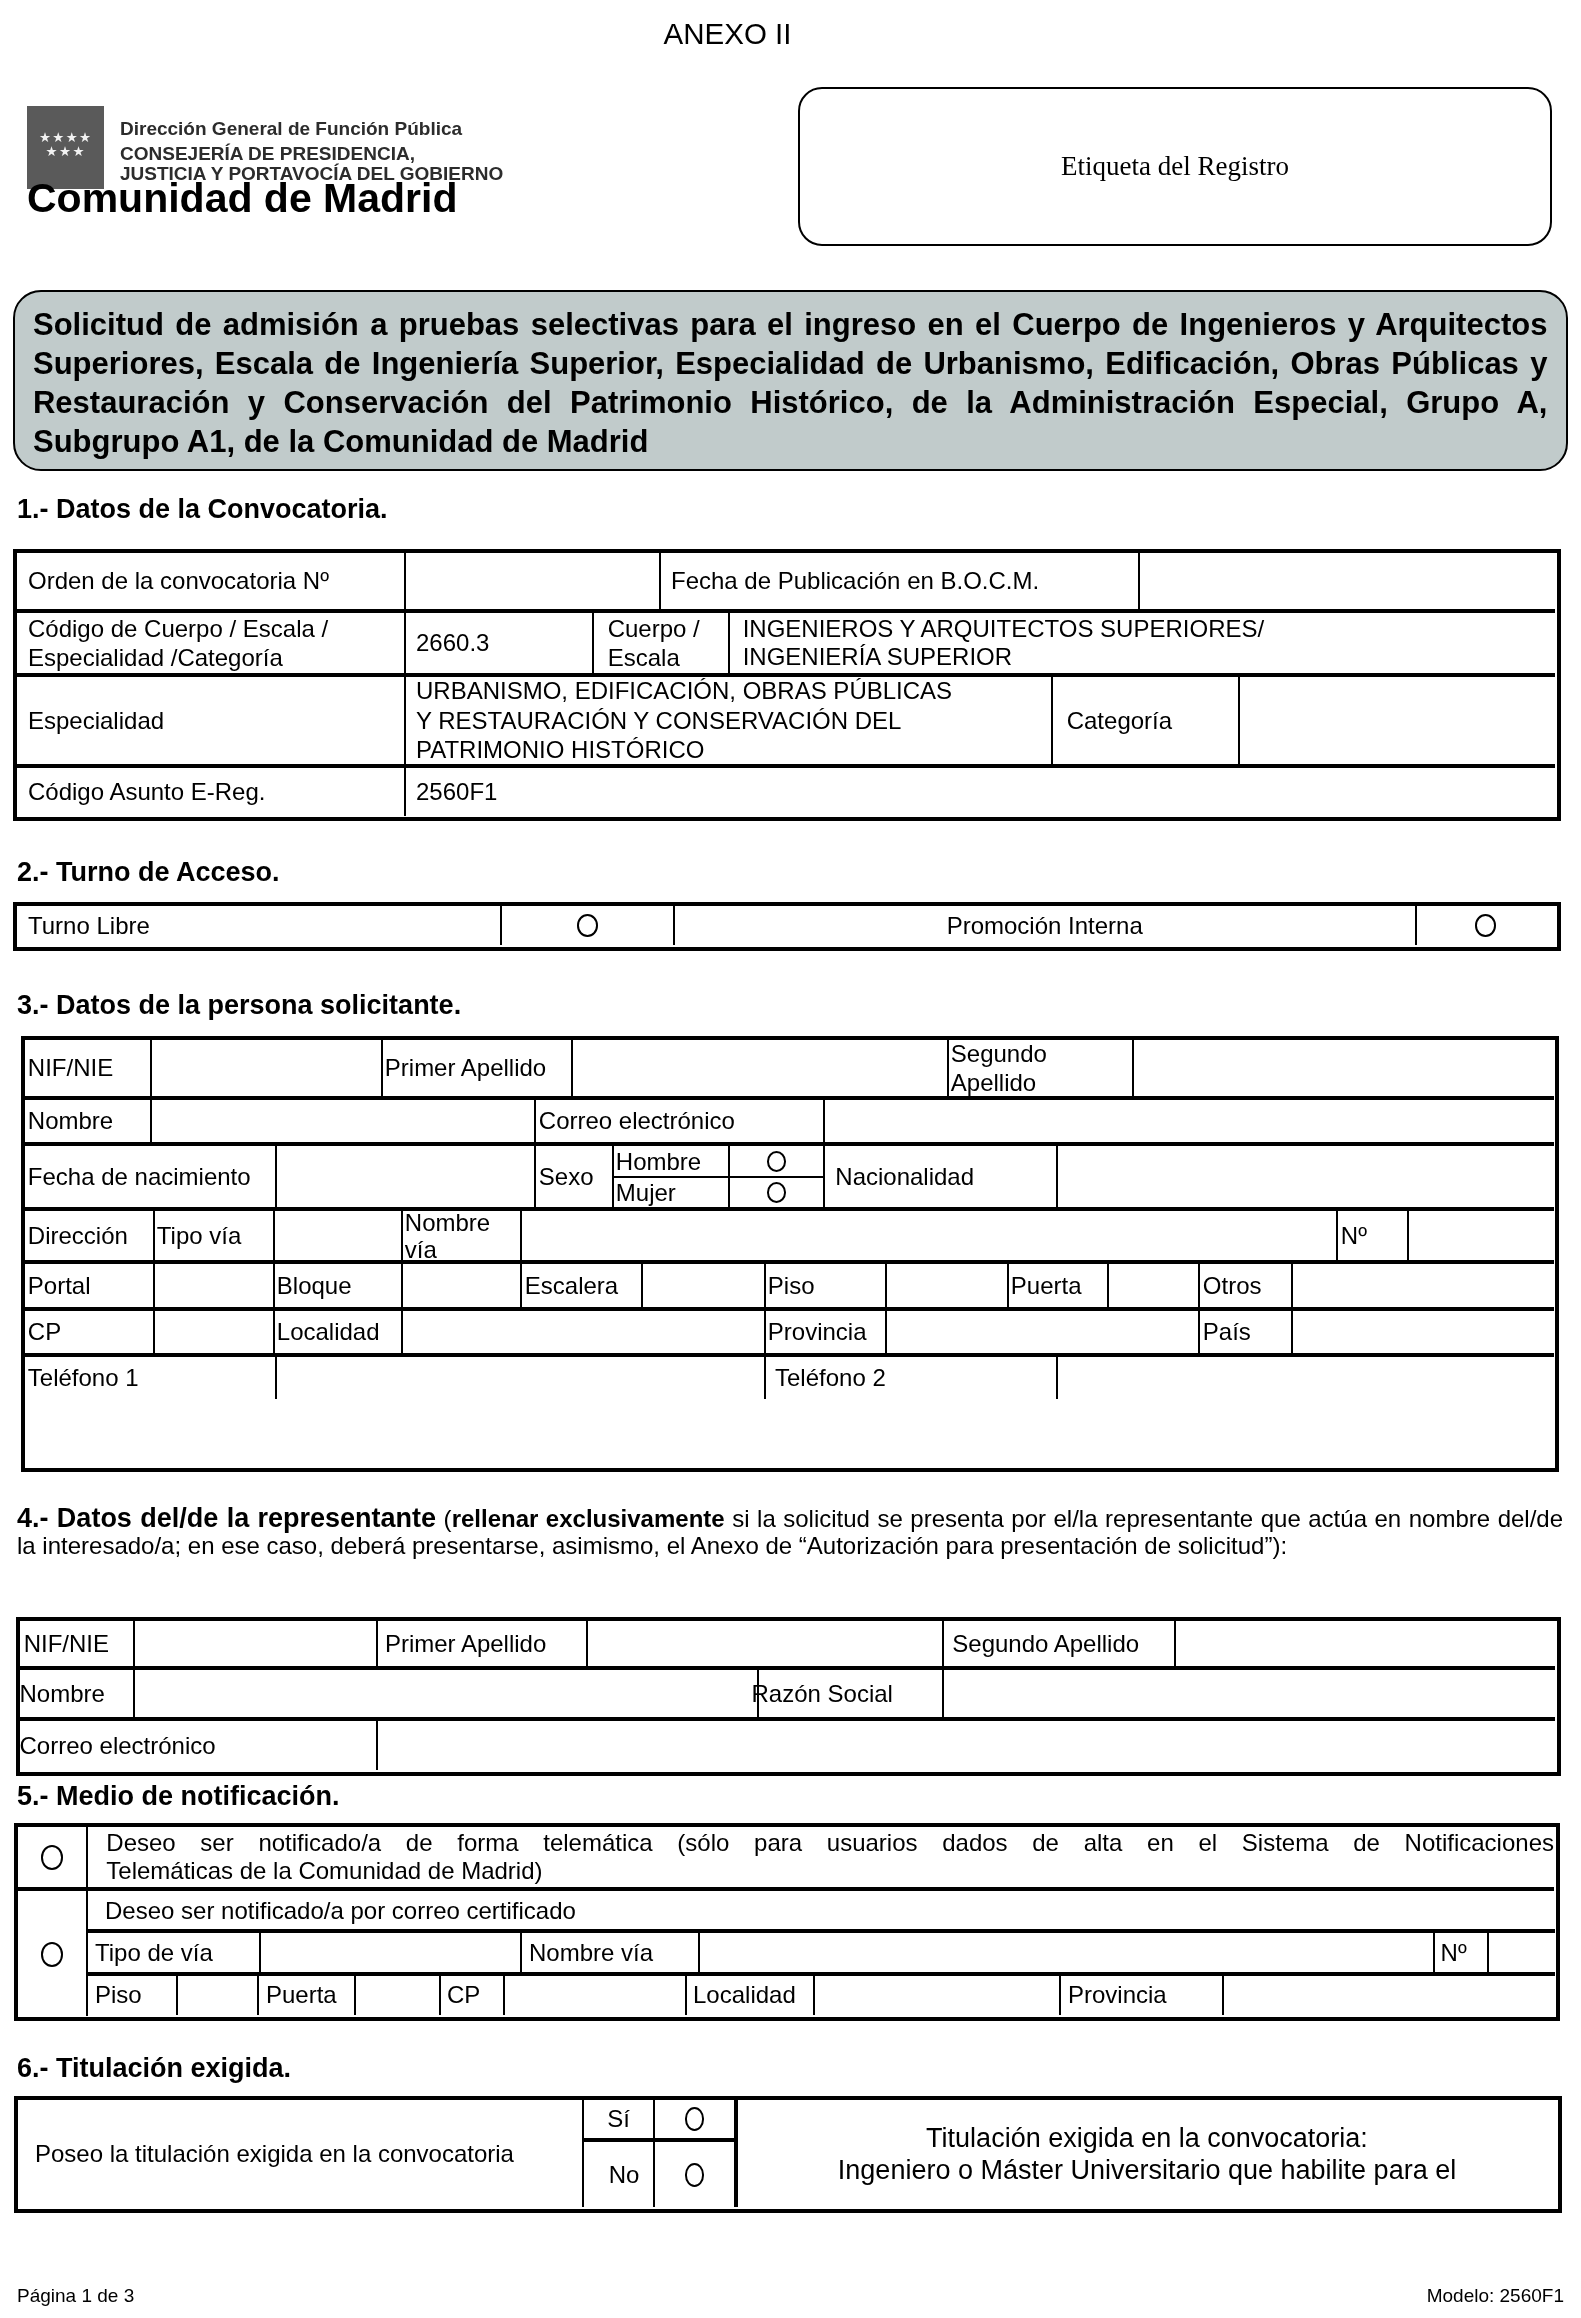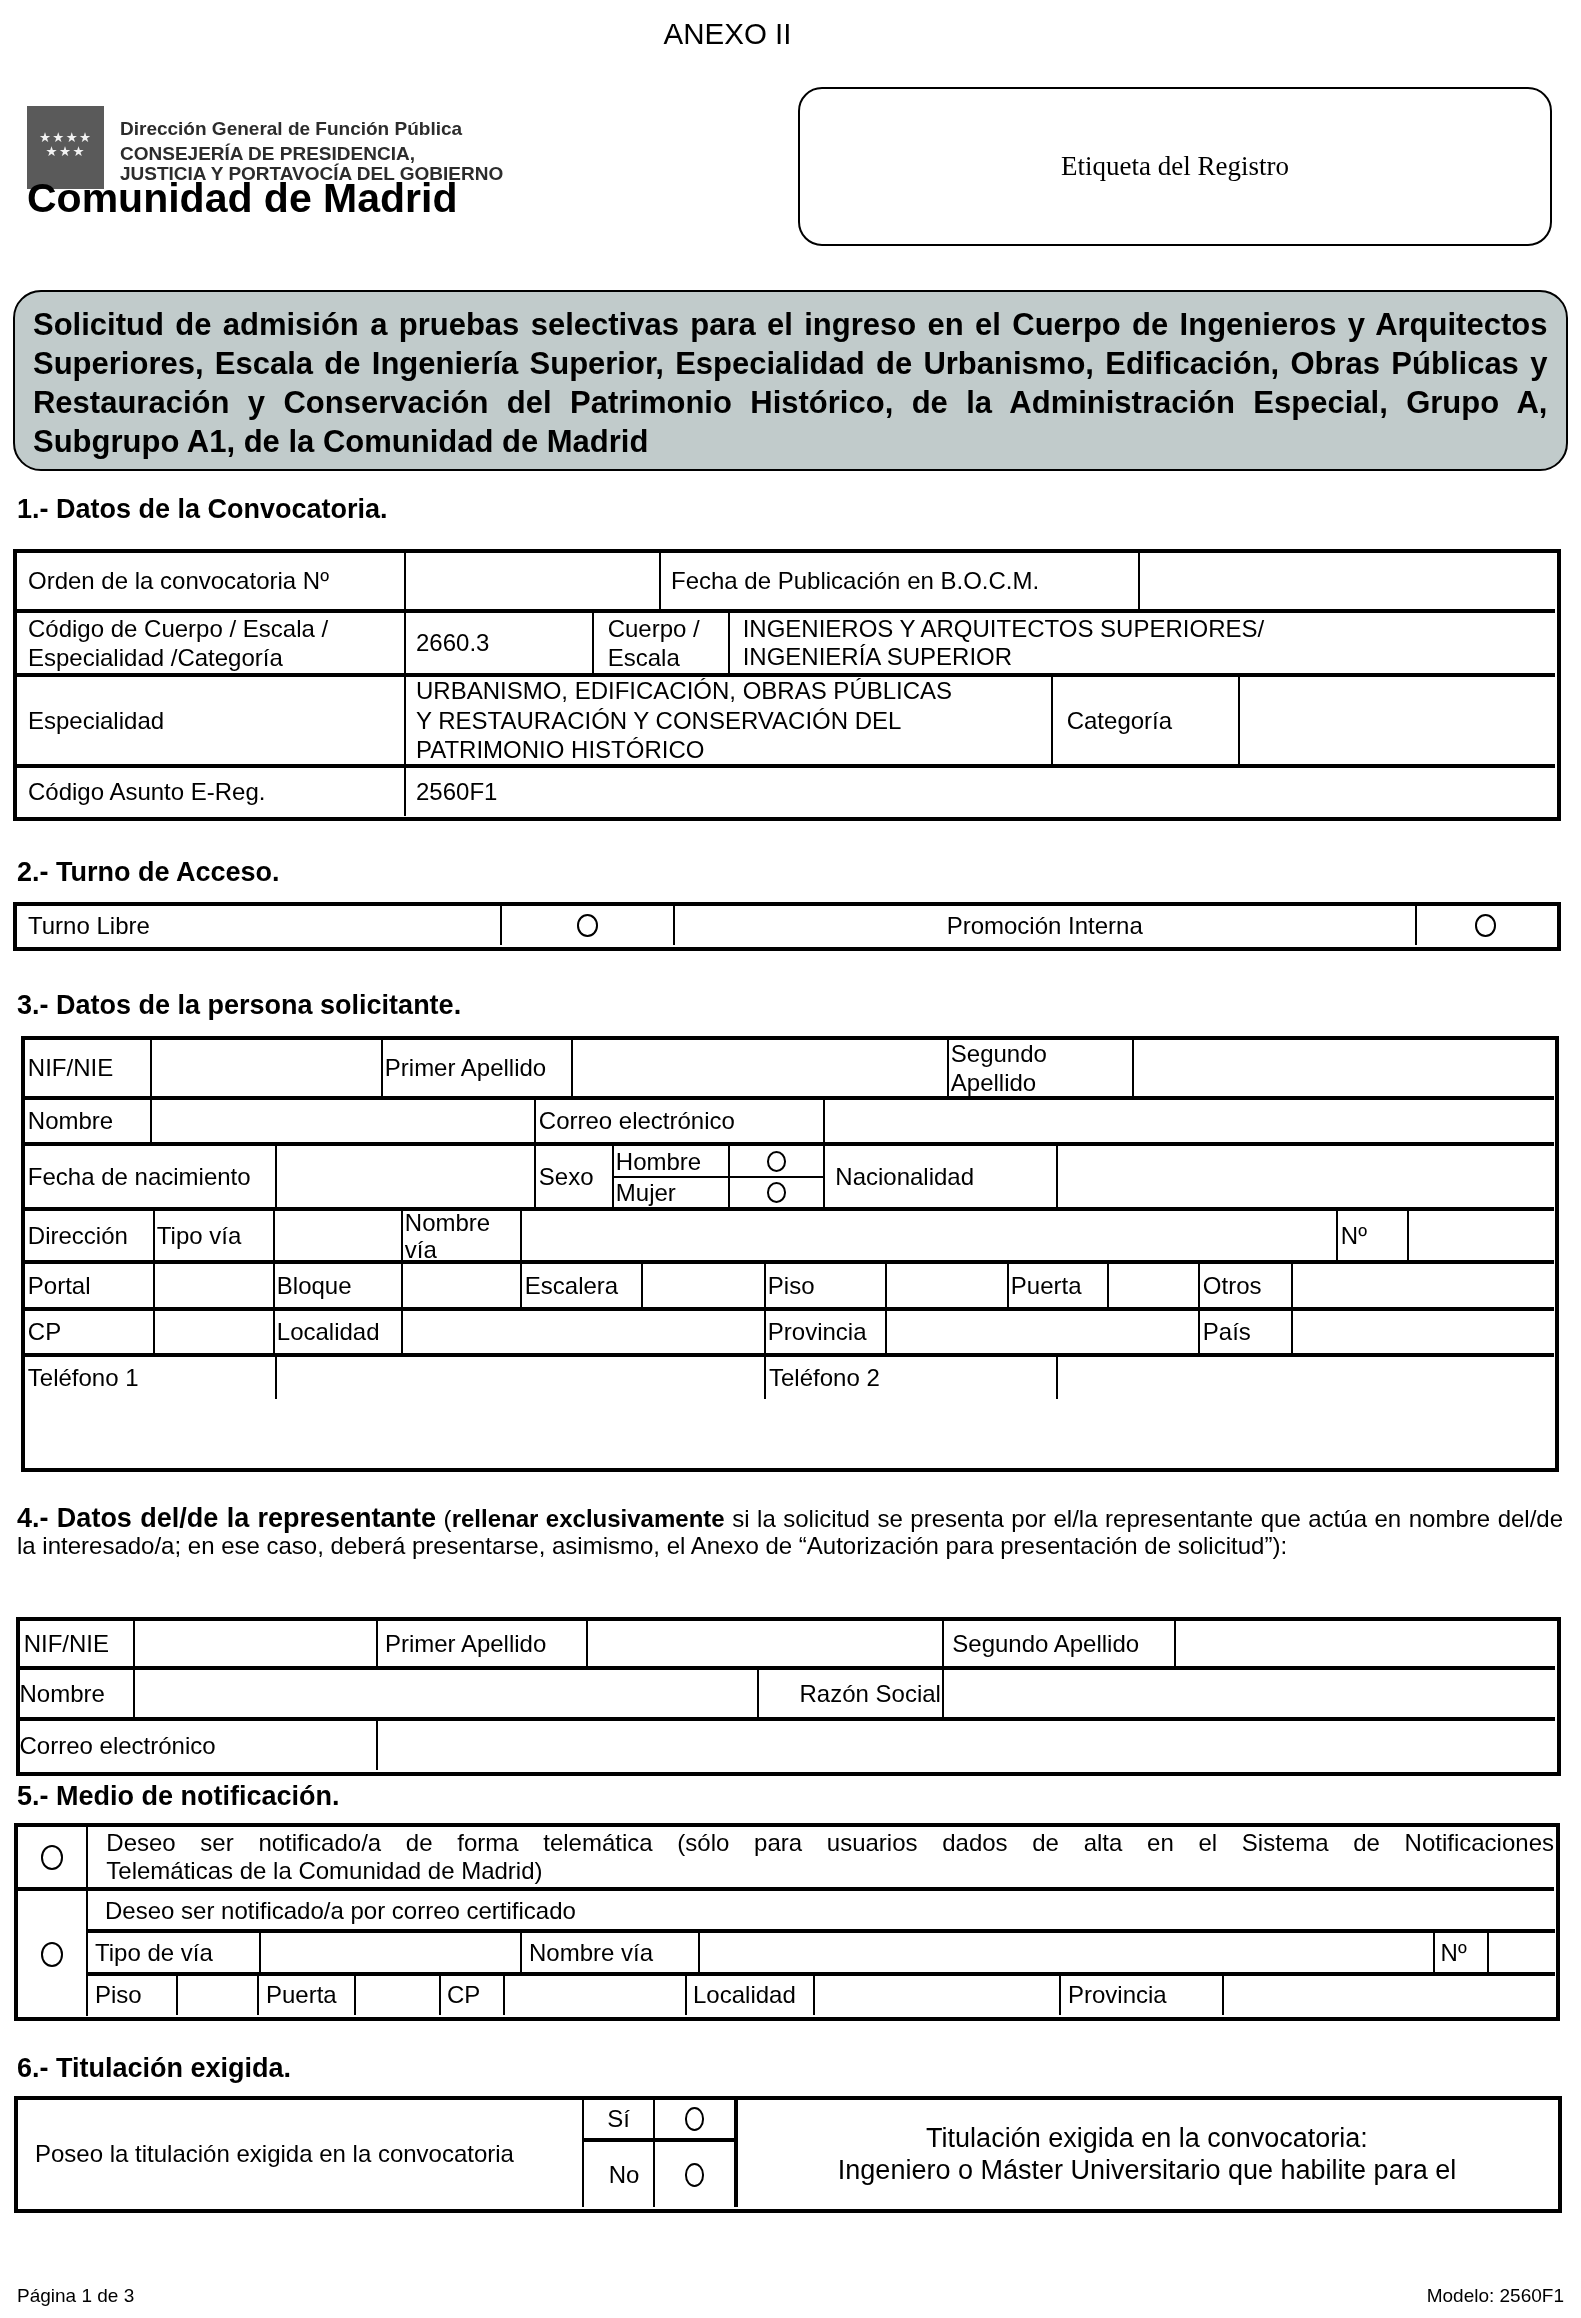--- a/index.html
+++ b/index.html
@@ -220,21 +220,21 @@
   <div class="vl" style="left:1173px; top:271px; height:42px;"></div>
   <div class="c" style="left:1175px; top:271px; width:91px; height:42px; padding-left:2.8px;">País</div>
   <div class="vl" style="left:1266px; top:271px; height:42px;"></div>
   <input class="inp" style="left: 1269px; top: 273px; width: 259px; height: 38px;">
   <div class="hl" style="left:0; top:313px; width:1529px;"></div>
 
   <div class="c" style="left:0; top:317px; width:250px; height:42px; padding-left:2.8px;">Teléfono 1</div>
   <div class="vl" style="left:250px; top:317px; height:42px;"></div>
   <input class="inp" style="left: 253px; top: 319px; width: 484px; height: 38px;">
   <div class="vl" style="left:739px; top:317px; height:42px;"></div>
-  <div class="c" style="left:740px; top:317px; width:291px; height:42px; padding-left:4px;">Teléfono 2</div>
+  <div class="c" style="left:740px; top:317px; width:291px; height:42px; padding-left:10px;">Teléfono 2</div>
   <div class="vl" style="left:1031px; top:317px; height:42px;"></div>
   <input class="inp" style="left: 1034px; top: 319px; width: 494px; height: 38px;">
 </div>
 
 <div class="abs rep-intro"><b>4.- Datos del/de la representante</b><span> (</span><b style="font-size:24px">rellenar exclusivamente</b><span> si la solicitud se presenta por el/la representante que actúa en nombre del/de la interesado/a; en ese caso, deberá presentarse, asimismo, el Anexo de “Autorización para presentación de solicitud”):</span></div>
 
 <div class="tbl" style="left:15.5px; top:1617px; width:1545px; height:159px;">
 
   <div class="c" style="left:0; top:0; width:113px; height:45px; padding-left:4.2px;">NIF/NIE</div>
   <div class="vl" style="left:113px; top:0; height:45px;"></div>
@@ -246,21 +246,21 @@
   <div class="vl" style="left:922px; top:0; height:45px;"></div>
   <div class="c" style="left:923px; top:0; width:231px; height:45px; padding-left:9.8px;">Segundo Apellido</div>
   <div class="vl" style="left:1154px; top:0; height:45px;"></div>
   <input class="inp" style="left: 1156px; top: 2.1px; width: 378px; height: 41px;">
   <div class="hl" style="left:0; top:45px; width:1535px;"></div>
 
   <div class="c" style="left:0; top:49px; width:113px; height:48px; padding-left:0;">Nombre</div>
   <div class="vl" style="left:113px; top:49px; height:48px;"></div>
   <input class="inp" style="left: 115px; top: 51px; width: 620px; height: 44px;">
   <div class="vl" style="left:737px; top:49px; height:48px;"></div>
-  <div class="c" style="left:779px; top:49px; width:204px; height:48px; padding-left:1px;">Razón Social</div>
+  <div class="c" style="left:731px; top:49px; width:204px; height:48px; padding-left:1px;">Razón Social</div>
   <div class="vl" style="left:922px; top:49px; height:48px;"></div>
   <input class="inp" style="left: 924px; top: 51px; width: 611px; height: 44px;">
   <div class="hl" style="left:0; top:96px; width:1535px;"></div>
 
   <div class="c" style="left:0; top:100px; width:356px; height:49px; padding-left:0;">Correo electrónico</div>
   <div class="vl" style="left:356px; top:100px; height:49px;"></div>
   <input class="inp" style="left: 359px; top: 102px; width: 1176px; height: 45px;">
 </div>
 
 <div class="abs sec-h" style="top:1781px;">5.- Medio de notificación.</div>

